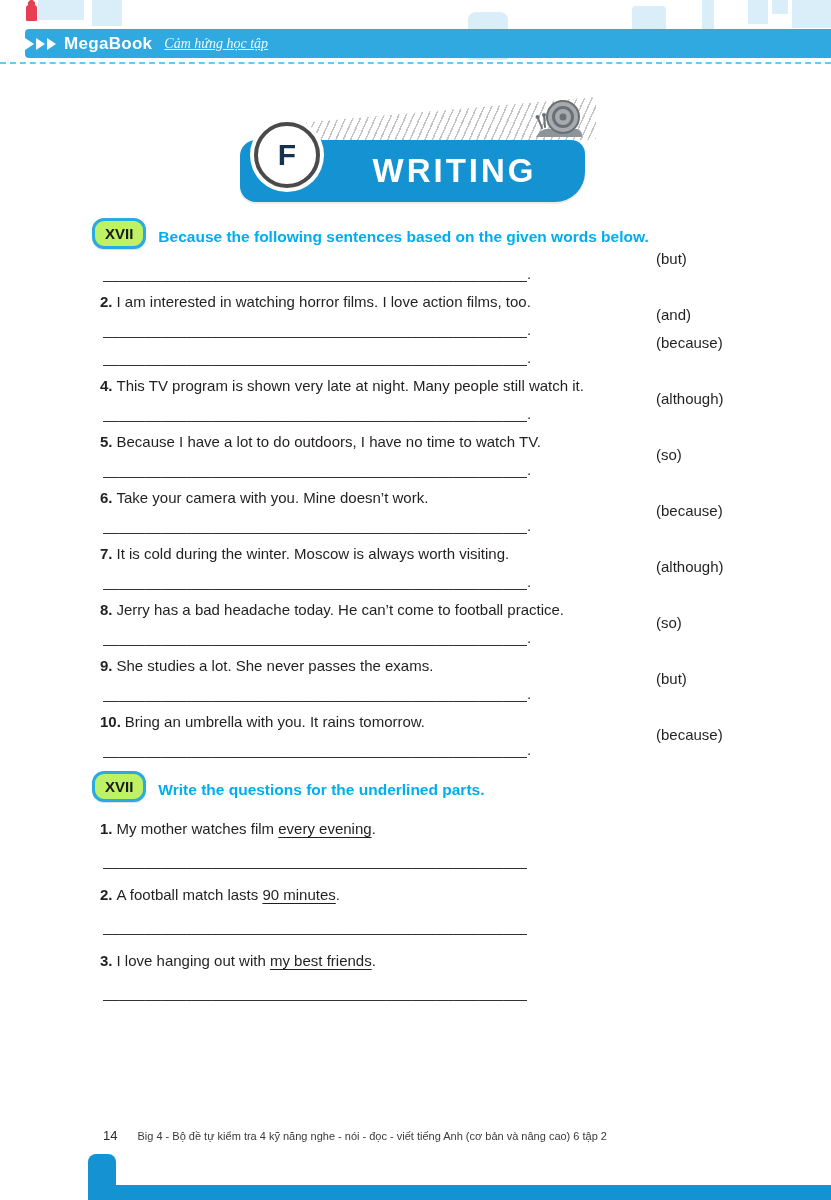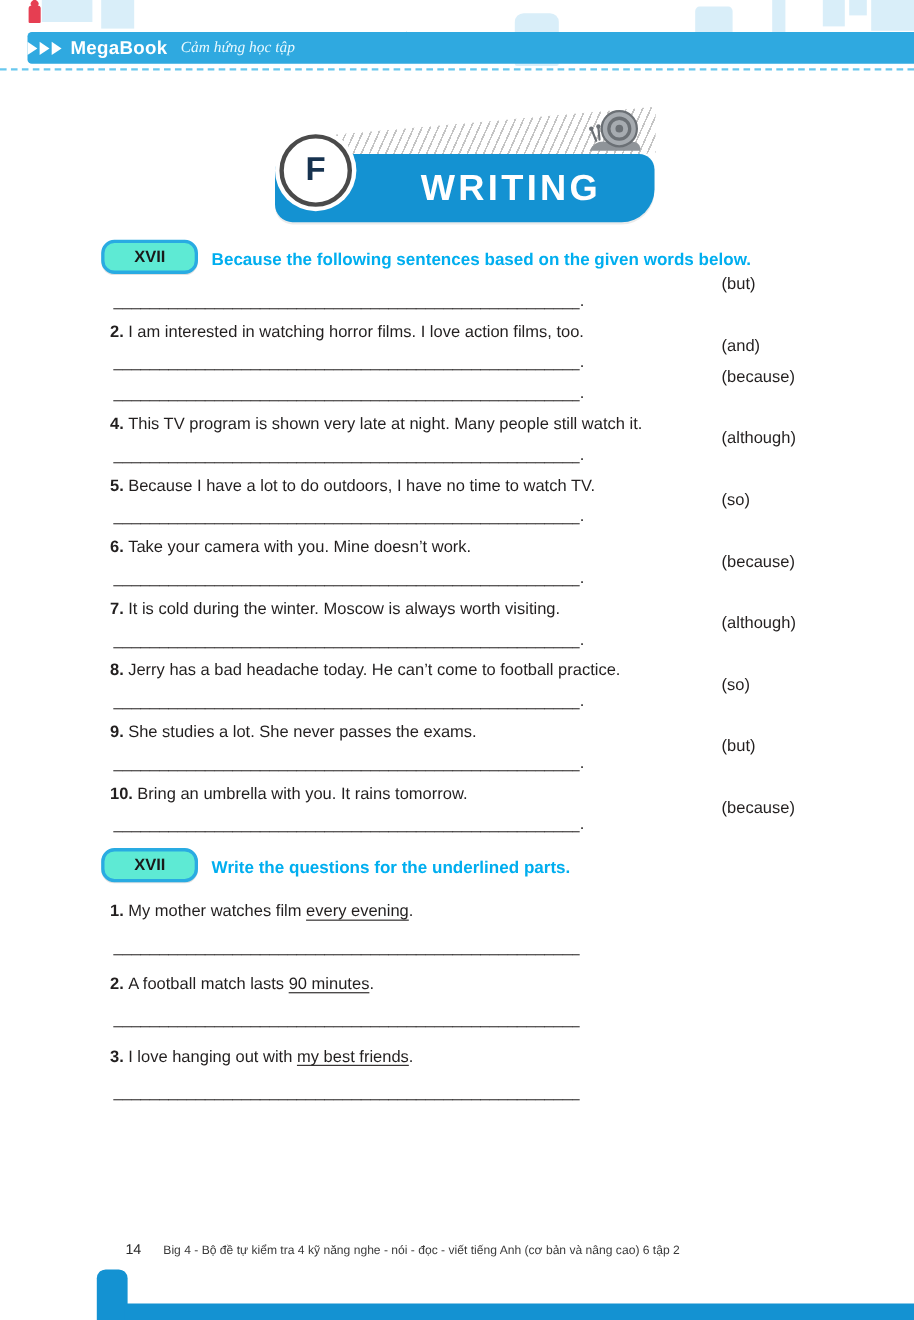--- a/index.html
+++ b/index.html
@@ -21,57 +21,57 @@
   .decor-teal1 { left:368px; top:30px; width:11px; height:11px; background:#36A9D8; transform:rotate(12deg); }
   .decor-teal2 { left:402px; top:38px; width:8px; height:8px; background:#36A9D8; transform:rotate(-10deg); }
   .torch { position:absolute; left:26px; top:5px; width:11px; height:16px; background:#E63E52; border-radius:3px 3px 1px 1px; }
   .torch::before { content:""; position:absolute; left:2px; top:-5px; width:7px; height:7px; background:#E63E52; border-radius:50% 50% 0 50%; transform:rotate(45deg); }
 
   
   .brand-bar { position:absolute; left:25px; right:0; top:29px; height:29px; background:#2FA9E0; border-radius:4px 0 0 4px; display:flex; align-items:center; }
   .chevrons { display:inline-flex; margin-right:6px; }
   .chev { width:0; height:0; border-top:6px solid transparent; border-bottom:6px solid transparent; border-left:9px solid #ffffff; margin-right:2px; }
   .brand-text { color:#ffffff; font-weight:bold; font-size:17px; letter-spacing:0.3px; margin-right:12px; }
-  .tagline { color:#eafaff; font-style:italic; font-size:14px; font-family:"Liberation Serif", serif; }
+  .tagline { color:#eafaff; font-style:italic; font-size:14px; font-family:"Liberation Serif", serif;text-decoration:underline; }
   .dashed-line { position:absolute; left:0; right:0; top:62px; border-top:2px dashed #69C8EE; }
 
   
   .banner-wrap { position:absolute; left:240px; top:100px; width:360px; height:112px; }
   .stripes { position:absolute; left:58px; top:10px; width:298px; height:42px; transform:skewY(-5deg);
              background:repeating-linear-gradient(115deg,#c4c4c4 0 1.5px, transparent 1.5px 7px); }
   .banner { position:absolute; left:0; top:40px; width:345px; height:62px; background:#1492D2;
             border-radius:16px 14px 30px 16px; display:flex; align-items:center; justify-content:center; padding-left:84px;
-            box-shadow:0 2px 0 rgba(0,0,0,0.08);margin-left:10px; }
+            box-shadow:0 2px 0 rgba(0,0,0,0.08); }
   .banner-title { color:#ffffff; font-weight:bold; font-size:33px; letter-spacing:3px; }
   .f-circle { position:absolute; left:14px; top:22px; width:66px; height:66px; background:#ffffff; border:4px solid #4a4a4a;
               border-radius:50%; display:flex; align-items:center; justify-content:center; box-shadow:0 0 0 4px #ffffff; }
   .f-letter { font-size:30px; font-weight:bold; color:#16324F; }
   .snail { position:absolute; left:292px; top:-4px; }
 
   
   .content { position:absolute; left:92px; top:218px; width:660px; }
   .section-head { display:flex; align-items:flex-end; gap:12px; margin-bottom:14px; }
-  .badge { border:3px solid #29ABE2; border-radius:12px; background:#5eead4; padding:4px 27px; font-weight:bold;
+  .badge { border:3px solid #29ABE2; border-radius:12px; background:#bef264; padding:4px 10px; font-weight:bold;
            font-size:15px; color:#1a1a1a; box-shadow:0 1px 0 rgba(0,0,0,0.12); }
   .heading { color:#00AEEF; font-weight:bold; font-size:15.5px; padding-bottom:3px; }
 
   .item { padding-left:8px; }
   .sentence { font-size:15px; line-height:22px; margin-bottom:6px; }
   .num { font-weight:bold; margin-right:4px; }
   .answer-row { position:relative; padding-left:3px; height:22px; margin-bottom:6px; font-size:15px; line-height:22px; }
   .blank { display:inline-block; width:424px; overflow:hidden; white-space:nowrap; vertical-align:bottom; color:#221f1f; }
   .period { vertical-align:bottom; }
   .hint { position:absolute; left:556px; bottom:15px; font-size:15px; }
   .underlined { text-decoration:underline; text-underline-offset:3px; }
   .s18 .section-head { margin-top:10px; margin-bottom:16px; }
   .s18 .sentence { margin-bottom:10px; }
   .s18 .answer-row { margin-bottom:12px; }
 
   
-  .footer { position:absolute; left:114px; top:1128px; display:flex; align-items:baseline; gap:20px; }
+  .footer { position:absolute; left:103px; top:1128px; display:flex; align-items:baseline; gap:20px; }
   .page-num { font-size:13px; color:#2a2a2a; }
   .footer-text { font-size:11px; color:#3a3a3a; }
 
   .bottom-tab { position:absolute; left:88px; bottom:0; width:28px; height:46px; background:#1492D2; border-radius:8px 8px 0 0; }
   .bottom-bar { position:absolute; left:113px; right:0; bottom:0; height:15px; background:#1492D2; }
 </style>
 </head>
 <body>
 
 <div class="page">

